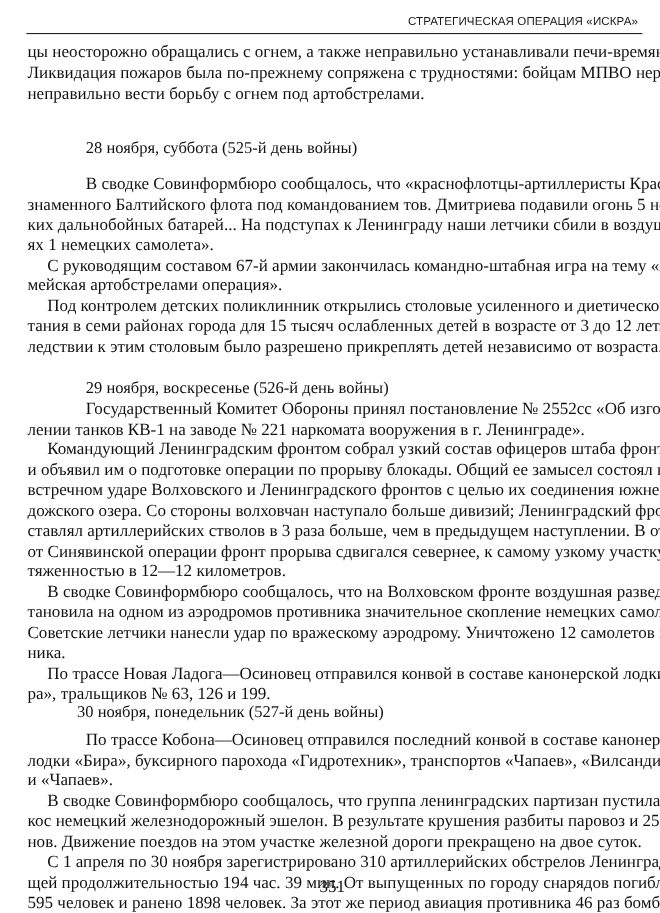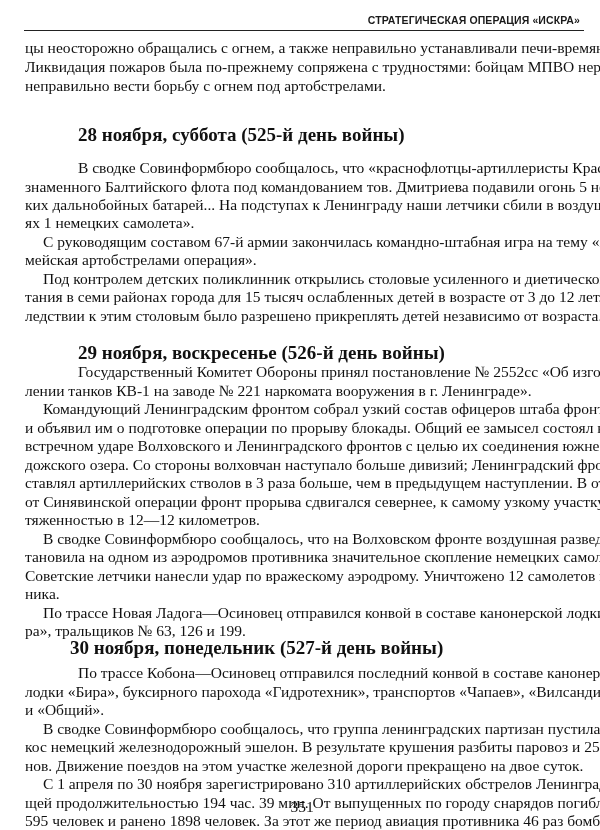--- a/index.html
+++ b/index.html
@@ -1,26 +1,26 @@
 <!DOCTYPE html>
 <html><head>
 <meta charset="utf-8">
 <style>
   html, body { margin: 0; padding: 0; background: #ffffff; }
   body { width: 600px; height: 830px; position: relative; overflow: hidden;
          font-family: "Liberation Serif", "DejaVu Serif", serif; color: #111; }
   .running-head { position: absolute; top: 14px; right: 20px; font-family: "Liberation Sans", "DejaVu Sans", sans-serif;
-                  font-size: 10.5px; letter-spacing: 0.1px; color: #1a1a1a; font-weight: bold; }
+                  font-size: 10.5px; letter-spacing: 0.1px; color: #1a1a1a; }
   .rule { position: absolute; top: 30px; left: 24px; width: 560px; height: 0; border-top: 1.6px solid #222; }
   .line { position: absolute; left: 25px; width: 555px; font-size: 15.5px; line-height: 18px; white-space: nowrap;
           text-align: justify; text-align-last: justify; }
   .line.last { text-align-last: left; }
   .line.ind { left: 43px; width: 537px; }
   .line.ind-big { left: 78px; width: 502px; }
-  .heading { position: absolute; left: 78px; font-size: 19px; font-weight: bold; line-height: 20px; white-space: nowrap; }
+  .heading { position: absolute; left: 78px; font-size: 15px; font-weight: normal; line-height: 20px; white-space: nowrap; }
   .heading.h3 { left: 70px; }
   .page-num { position: absolute; top: 798px; left: 0; width: 604px; text-align: center; font-size: 15.5px; }
 </style>
 </head>
 <body>
 
 <div class="running-head">СТРАТЕГИЧЕСКАЯ ОПЕРАЦИЯ «ИСКРА»</div>
 <div class="rule"></div>
 
 <div>
@@ -58,21 +58,21 @@
   <div class="line" style="top:567px">Советские летчики нанесли удар по вражескому аэродрому. Уничтожено 12 самолетов против-</div>
   <div class="line last" style="top:585px">ника.</div>
   <div class="line ind" style="top:604px">По трассе Новая Ладога—Осиновец отправился конвой в составе канонерской лодки «Но-</div>
   <div class="line last" style="top:622px">ра», тральщиков № 63, 126 и 199.</div>
 </div>
 
 <div>
   <div class="heading h3" style="top:638px">30 ноября, понедельник (527-й день войны)</div>
   <div class="line ind-big" style="top:664px">По трассе Кобона—Осиновец отправился последний конвой в составе канонерской</div>
   <div class="line" style="top:683px">лодки «Бира», буксирного парохода «Гидротехник», транспортов «Чапаев», «Вилсанди»</div>
-  <div class="line last" style="top:701px">и «Общий».</div>
+  <div class="line last" style="top:701px">и «Чапаев».</div>
   <div class="line ind" style="top:720px">В сводке Совинформбюро сообщалось, что группа ленинградских партизан пустила под от-</div>
   <div class="line" style="top:738px">кос немецкий железнодорожный эшелон. В результате крушения разбиты паровоз и 25 ваго-</div>
   <div class="line last" style="top:757px">нов. Движение поездов на этом участке железной дороги прекращено на двое суток.</div>
   <div class="line ind" style="top:775px">С 1 апреля по 30 ноября зарегистрировано 310 артиллерийских обстрелов Ленинграда об-</div>
   <div class="line" style="top:794px">щей продолжительностью 194 час. 39 мин. От выпущенных по городу снарядов погибли</div>
   <div class="line" style="top:812px">595 человек и ранено 1898 человек. За этот же период авиация противника 46 раз бомбила</div>
 </div>
 
 <div class="page-num">351</div>
 

